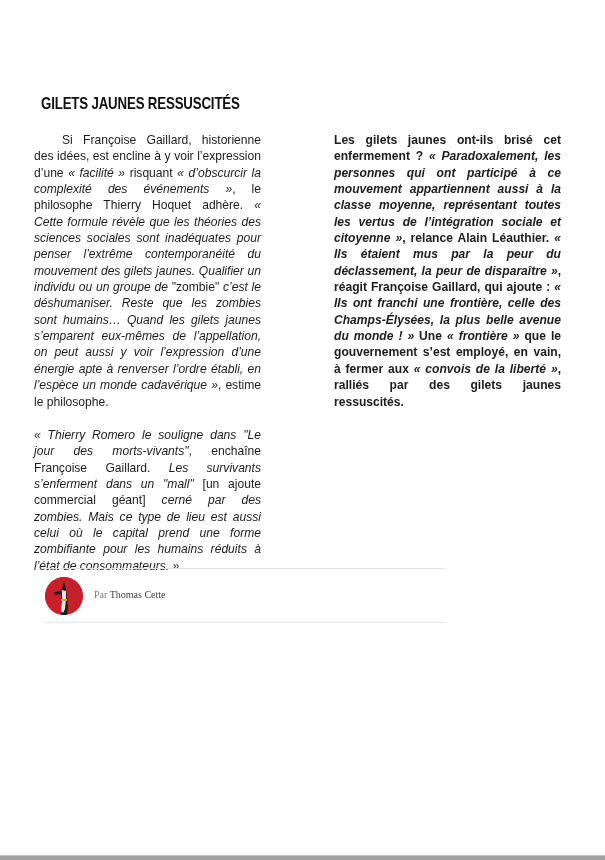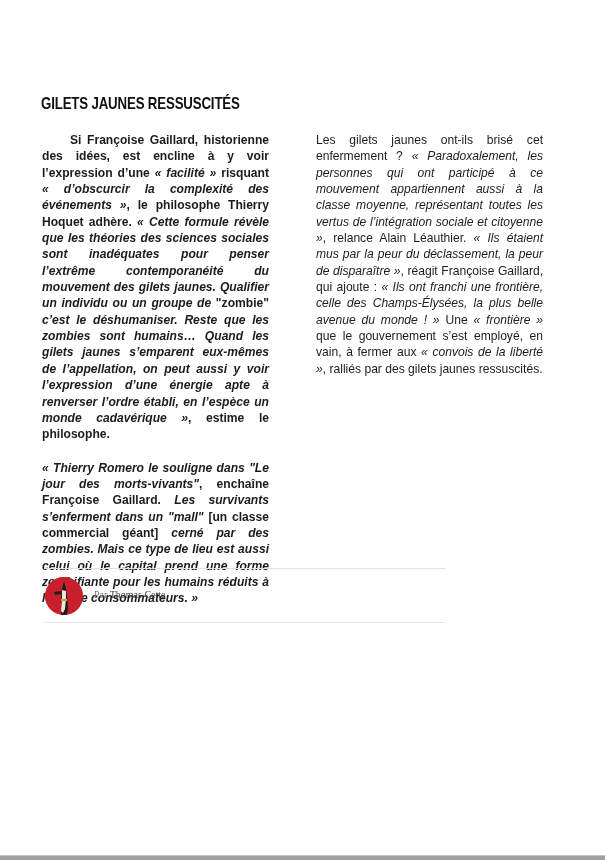--- a/index.html
+++ b/index.html
@@ -12,22 +12,22 @@
       font-family: "Liberation Sans", sans-serif; font-weight: 700;
       font-size: 17px; letter-spacing: -0.2px; color: #111;
       transform: scaleX(0.78); transform-origin: left top; text-transform: uppercase;
       white-space: nowrap;
     }
     .col {
       position: absolute; top: 132px; width: 227px;
       font-size: 12.1px; line-height: 16.35px; text-align: justify; color: #1c1c1c;
     }
     .col p { margin: 0; }
-    .col-left { left: 42px; font-weight: bold; }
-    .col-right { left: 316px; }
+    .col-left { left: 34px; }
+    .col-right { left: 334px; font-weight: bold; }
     .indent { text-indent: 28px; }
     .gap { margin-top: 17px !important; }
     i { font-style: italic; }
     .byline {
       position: absolute; left: 44px; top: 568px; width: 401px; height: 53px;
       border-top: 1px solid #e2e2e2; border-bottom: 1px solid #e6e6e6;
     }
     .avatar {
       position: absolute; left: 1px; top: 8px; width: 38px; height: 38px; border-radius: 50%;
       background: #c8202a; overflow: hidden;
@@ -42,21 +42,21 @@
       background: #a0a0a0; border-top: 1px solid #c4c4c4;
     }
   </style>
 </head>
 <body>
 
 <h1 class="title" style="margin:0;">Gilets jaunes ressuscités</h1>
 
 <div class="col col-left">
   <p class="indent"><span>Si Françoise Gaillard, historienne des idées, est encline à y voir l’expression d’une </span><i>« facilité »</i><span> risquant </span><i>« d’obscurcir la complexité des événements »</i><span>, le philosophe Thierry Hoquet adhère. </span><i>« Cette formule révèle que les théories des sciences sociales sont inadéquates pour penser l’extrême contemporanéité du mouvement des gilets jaunes. Qualifier un individu ou un groupe de </i><span>"zombie"</span><i> c’est le déshumaniser. Reste que les zombies sont humains… Quand les gilets jaunes s’emparent eux-mêmes de l’appellation, on peut aussi y voir l’expression d’une énergie apte à renverser l’ordre établi, en l’espèce un monde cadavérique »</i><span>, estime le philosophe.</span></p>
-  <p class="gap"><i>« Thierry Romero le souligne dans </i><i>"Le jour des morts-vivants"</i><span>, enchaîne Françoise Gaillard. </span><i>Les survivants s’enferment dans un </i><i>"mall"</i><span> [un classe commercial géant] </span><i>cerné par des zombies. Mais ce type de lieu est aussi celui où le capital prend une forme zombifiante pour les humains réduits à l’état de consommateurs. »</i></p>
+  <p class="gap"><i>« Thierry Romero le souligne dans </i><i>"Le jour des morts-vivants"</i><span>, enchaîne Françoise Gaillard. </span><i>Les survivants s’enferment dans un </i><i>"mall"</i><span> [un ajoute commercial géant] </span><i>cerné par des zombies. Mais ce type de lieu est aussi celui où le capital prend une forme zombifiante pour les humains réduits à l’état de consommateurs. »</i></p>
 </div>
 
 <div class="col col-right">
   <p><span>Les gilets jaunes ont-ils brisé cet enfermement ? </span><i>« Paradoxalement, les personnes qui ont participé à ce mouvement appartiennent aussi à la classe moyenne, représentant toutes les vertus de l’intégration sociale et citoyenne »</i><span>, relance Alain Léauthier. </span><i>« Ils étaient mus par la peur du déclassement, la peur de disparaître »</i><span>, réagit Françoise Gaillard, qui ajoute : </span><i>« Ils ont franchi une frontière, celle des Champs-Élysées, la plus belle avenue du monde ! »</i><span> Une </span><i>« frontière »</i><span> que le gouvernement s’est employé, en vain, à fermer aux </span><i>« convois de la liberté »</i><span>, ralliés par des gilets jaunes ressuscités.</span></p>
 </div>
 
 <div class="byline">
   <div class="avatar">
     <svg width="38" height="38" viewBox="0 0 38 38">
       <circle cx="19" cy="19" r="19" fill="#c8202a"></circle>

